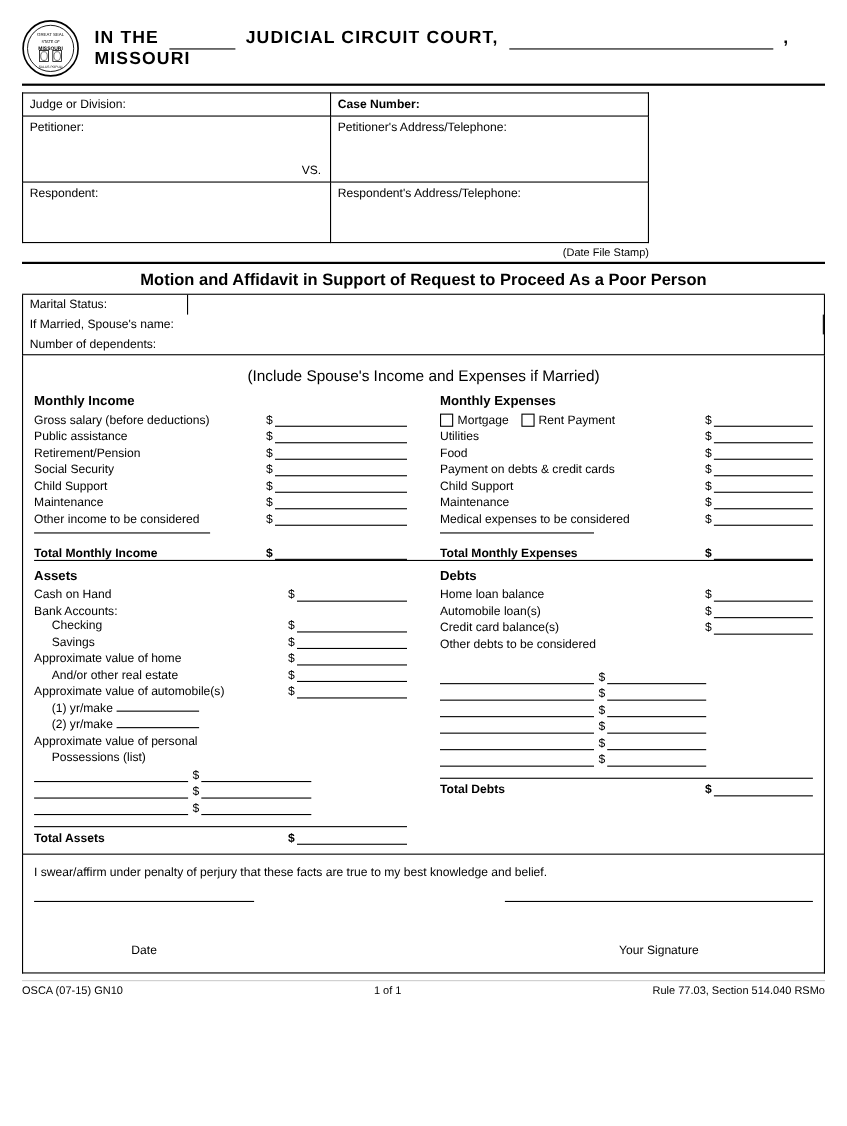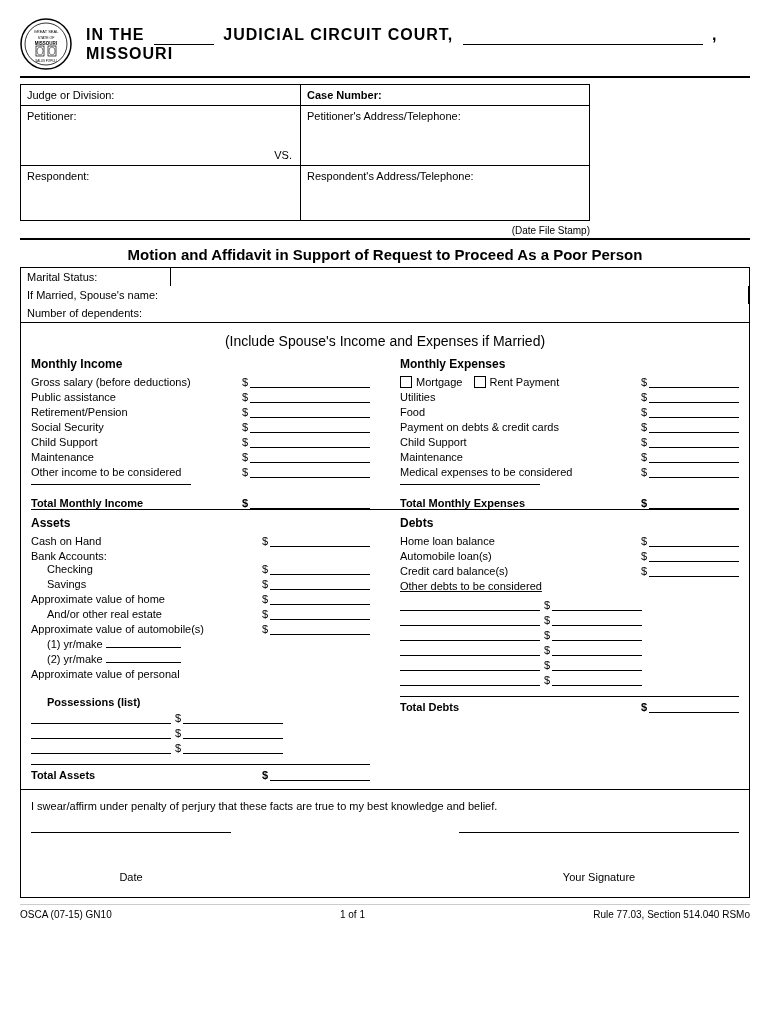--- a/index.html
+++ b/index.html
@@ -436,24 +436,24 @@
           <span class="line-label">Approximate value of automobile(s)</span>
           <span class="dollar-sign">$</span>
           <span class="line-underline-med"></span>
         </div>
         <div class="line-item indent">
           <span class="line-label">(1) yr/make <span style="display:inline-block; border-bottom:1px solid #000; width:75px;"></span></span>
         </div>
         <div class="line-item indent">
           <span class="line-label">(2) yr/make <span style="display:inline-block; border-bottom:1px solid #000; width:75px;"></span></span>
         </div>
-        <div class="line-item" style="margin-bottom:16px;">
+        <div class="line-item" style="margin-bottom:3px;">
           <span class="line-label">Approximate value of personal</span>
         </div>
-        <div class="line-item indent" style="margin-bottom:4px;font-weight:bold;">
+        <div class="line-item indent" style="margin-bottom:4px;">
           <span class="line-label">Possessions (list)</span>
         </div>
 
         <div class="line-item">
           <span style="display:inline-block; border-bottom:1px solid #000; width:140px; margin-right:4px;"></span>
           <span class="dollar-sign">$</span>
           <span class="line-underline-med"></span>
         </div>
         <div class="line-item">
           <span style="display:inline-block; border-bottom:1px solid #000; width:140px; margin-right:4px;"></span>
@@ -484,21 +484,21 @@
         <div class="line-item">
           <span class="line-label">Automobile loan(s)</span>
           <span class="dollar-sign">$</span>
           <span class="line-underline-short"></span>
         </div>
         <div class="line-item">
           <span class="line-label">Credit card balance(s)</span>
           <span class="dollar-sign">$</span>
           <span class="line-underline-short"></span>
         </div>
-        <div class="line-item" style="margin-bottom:7px;text-decoration:underline;">
+        <div class="line-item" style="margin-bottom:18px;">
           <span class="line-label">Other debts to be considered</span>
         </div>
 
         <div class="line-item">
           <span style="display:inline-block; border-bottom:1px solid #000; width:140px; margin-right:4px;"></span>
           <span class="dollar-sign">$</span>
           <span class="line-underline-short"></span>
         </div>
         <div class="line-item">
           <span style="display:inline-block; border-bottom:1px solid #000; width:140px; margin-right:4px;"></span>

